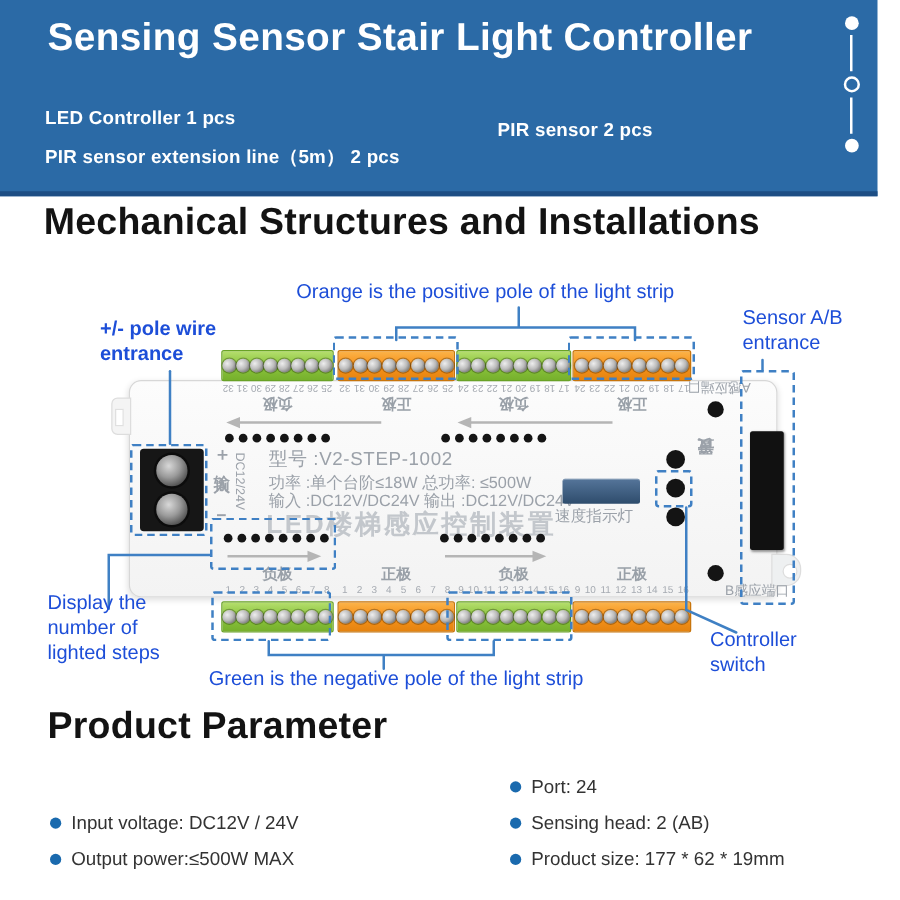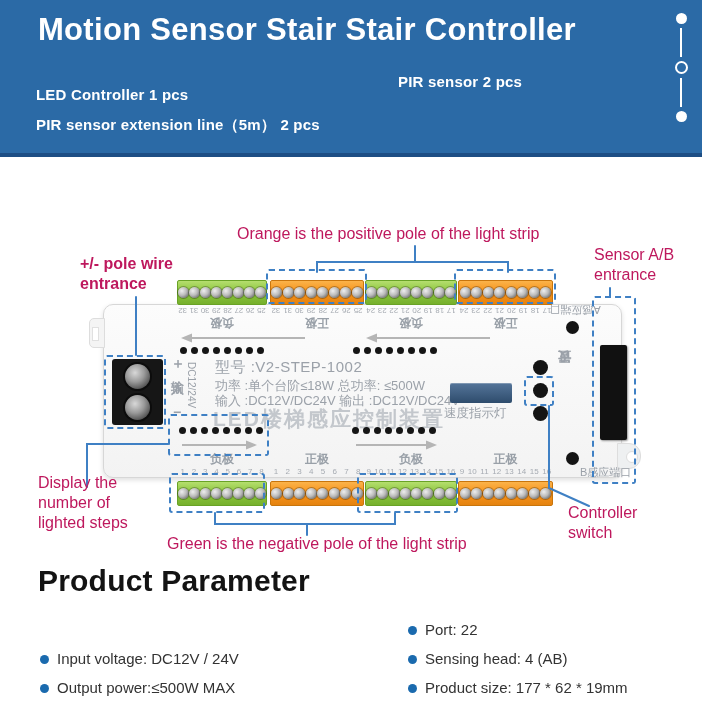--- a/index.html
+++ b/index.html
@@ -5,21 +5,21 @@
   html,body{margin:0;padding:0;background:#fff;}
   .page{position:relative;width:720px;height:720px;background:#fff;overflow:hidden;
         font-family:"Liberation Sans",sans-serif;}
 
   
   .header{position:absolute;left:0;top:0;width:702px;height:153px;background:#2b6aa6;
           border-bottom:4px solid #1d4e84;}
   .h-title{position:absolute;left:38px;top:12px;font-size:31px;font-weight:bold;color:#fff;letter-spacing:.3px;}
   .h-item{position:absolute;font-size:15px;font-weight:bold;color:#fff;letter-spacing:.2px;}
   .i1{left:36px;top:86px;}
-  .i2{left:398px;top:73px;}
+  .i2{left:398px;top:96px;}
   .i3{left:36px;top:116px;}
   .deco{position:absolute;left:669px;top:13px;width:24px;display:flex;flex-direction:column;align-items:center;}
   .deco .dot{width:11px;height:11px;border-radius:50%;background:#fff;}
   .deco .vline{width:2px;height:29px;background:#fff;margin:4px 0;}
   .deco .ring{width:9px;height:9px;border-radius:50%;border:2px solid #fff;}
 
   
   .sec{position:absolute;font-weight:bold;color:#131313;font-size:30px;letter-spacing:.2px;}
   .sec1{left:35px;top:161px;}
   .sec2{left:38px;top:564px;}
@@ -80,21 +80,21 @@
   .db-or1{left:266px;top:269px;width:101px;height:35px;}
   .db-or2{left:454px;top:269px;width:102px;height:35px;}
   .db-pwr{left:104px;top:355px;width:62px;height:74px;}
   .db-disp{left:168px;top:414px;width:101px;height:42px;}
   .db-gr1{left:169px;top:473px;width:96px;height:40px;}
   .db-gr2{left:357px;top:473px;width:101px;height:40px;}
   .db-sw{left:524px;top:376px;width:30px;height:30px;}
   .db-sens{left:592px;top:296px;width:44px;height:188px;}
 
   
-  .anno{position:absolute;font-size:16px;color:#be185d;line-height:20px;}
+  .anno{position:absolute;font-size:16px;color:#1d4ed8;line-height:20px;}
   .an-orange{left:237px;top:224px;white-space:nowrap;}
   .an-green{left:167px;top:534px;white-space:nowrap;}
   .an-power{left:80px;top:254px;width:104px;font-weight:bold;}
   .an-sensor{left:594px;top:245px;width:92px;}
   .an-display{left:38px;top:473px;width:104px;}
   .an-switch{left:568px;top:503px;width:90px;}
 
   .overlay{position:absolute;left:0;top:0;pointer-events:none;}
 
   
@@ -102,33 +102,34 @@
   .bullet{display:inline-block;width:9px;height:9px;border-radius:50%;background:#1a6aae;margin-right:8px;}
   .pl0{left:40px;top:621px;} .pl1{left:40px;top:650px;} .pl2{left:40px;top:679px;}
   .pr0{left:408px;top:621px;} .pr1{left:408px;top:650px;} .pr2{left:408px;top:679px;}
 </style>
 </head>
 <body>
 
 <div class="page">
 
   <div class="header">
-    <div class="h-title">Motion Sensor Stair Stair Controller</div>
+    <div class="h-title">Sensing Sensor Stair Light Controller</div>
     <div class="h-item i1">LED Controller  1 pcs</div>
     <div class="h-item i2">PIR sensor  2 pcs</div>
     <div class="h-item i3">PIR sensor  extension line（5m） 2 pcs</div>
     <div class="deco">
       <span class="dot"></span>
       <span class="vline"></span>
       <span class="ring"></span>
       <span class="vline"></span>
       <span class="dot"></span>
     </div>
   </div>
 
+  <div class="sec sec1">Mechanical Structures and Installations</div>
   <div class="sec sec2">Product Parameter</div>
 
   <div class="device-body"></div>
   <div class="left-ear">
       <span class="notch"></span>
     </div>
   <div class="right-ear">
       <span class="hole"></span>
     </div>
 
@@ -405,17 +406,17 @@
 
   <div class="anno an-orange">Orange is the positive pole of the light strip</div>
   <div class="anno an-green">Green is the negative pole of the light strip</div>
   <div class="anno an-power">+/- pole wire entrance</div>
   <div class="anno an-sensor">Sensor A/B entrance</div>
   <div class="anno an-display">Display the number of lighted steps</div>
   <div class="anno an-switch">Controller switch</div>
 
   <div class="prow pl1"><span class="bullet"></span><span>Input voltage: DC12V / 24V</span></div>
   <div class="prow pl2"><span class="bullet"></span><span>Output power:≤500W MAX</span></div>
-  <div class="prow pr0"><span class="bullet"></span><span>Port: 22</span></div>
-  <div class="prow pr1"><span class="bullet"></span><span>Sensing head: 4 (AB)</span></div>
+  <div class="prow pr0"><span class="bullet"></span><span>Port: 24</span></div>
+  <div class="prow pr1"><span class="bullet"></span><span>Sensing head: 2 (AB)</span></div>
   <div class="prow pr2"><span class="bullet"></span><span>Product size: 177 * 62 * 19mm</span></div>
 
 </div>
 
 </body></html>

